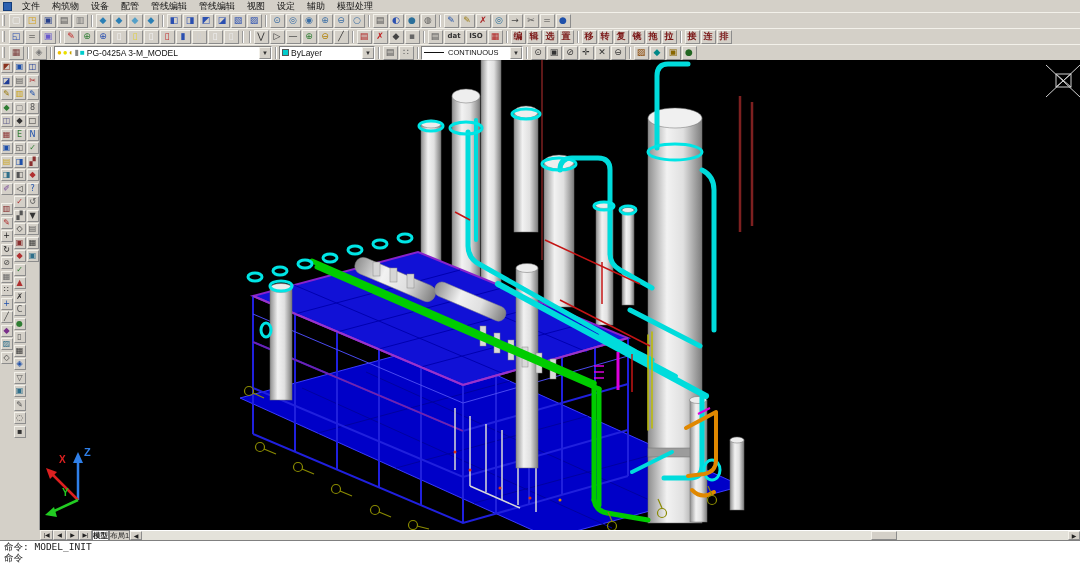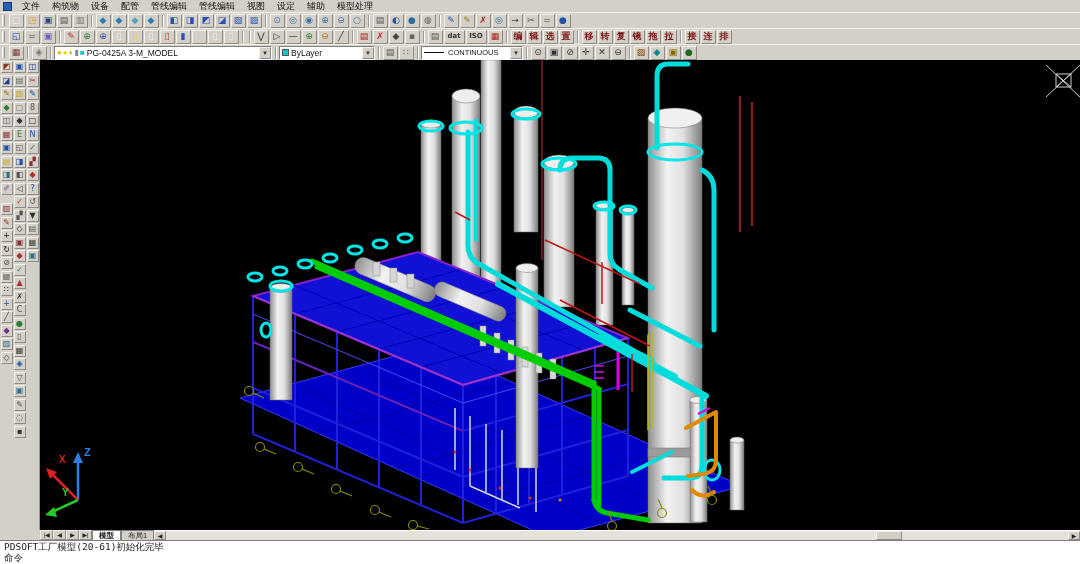--- a/index.html
+++ b/index.html
@@ -45,21 +45,21 @@
   .lgap{height:7px;}
   
   .viewport{position:absolute;left:40px;top:60px;width:1040px;height:470px;background:#000;}
   .viewport svg{display:block;}
   
   .tabrow{position:absolute;left:40px;top:530px;width:1040px;height:10px;background:var(--chrome);
           display:flex;align-items:stretch;font-size:7.5px;}
   .navbtn{width:13px;padding:0;font-size:6px;line-height:1;background:var(--chrome);
           border:1px solid;border-color:var(--chrome-hi) var(--chrome-sh) var(--chrome-sh) var(--chrome-hi);
           display:flex;align-items:center;justify-content:center;color:#222;}
-  .tab{padding:0 6px;display:flex;align-items:center;border:1px solid #808080;border-bottom:none;
+  .tab{padding:0 0;display:flex;align-items:center;border:1px solid #808080;border-bottom:none;
        background:var(--chrome);color:#222;white-space:nowrap;}
   .tab.active{background:#fff;font-weight:bold;}
   .hscroll{flex:1;position:relative;background:#e4e2da;border-top:1px solid #fff;}
   .hthumb{position:absolute;left:78%;top:0;width:26px;height:100%;background:var(--chrome);
           border:1px solid;border-color:var(--chrome-hi) var(--chrome-sh) var(--chrome-sh) var(--chrome-hi);}
   .sbL{position:absolute;left:0;top:0;height:100%;}
   .sbR{position:absolute;right:0;top:0;height:100%;}
   .hscroll .navbtn{width:12px;height:100%;}
   
   .cmdline{position:absolute;left:0;top:540px;width:1080px;height:24px;background:#fff;
@@ -888,15 +888,15 @@
   <span class="tab active">模型</span>
   <span class="tab">布局1</span>
   <div class="hscroll">
     <button class="navbtn sbL">◀</button>
     <div class="hthumb"></div>
     <button class="navbtn sbR">▶</button>
   </div>
 </div>
 
 <div class="cmdline">
-  <div>PDSOFT工厂模型(20-61)初始化完毕</div>
+  <div>命令: MODEL_INIT</div>
   <div>命令</div>
 </div>
 
 </body></html>

